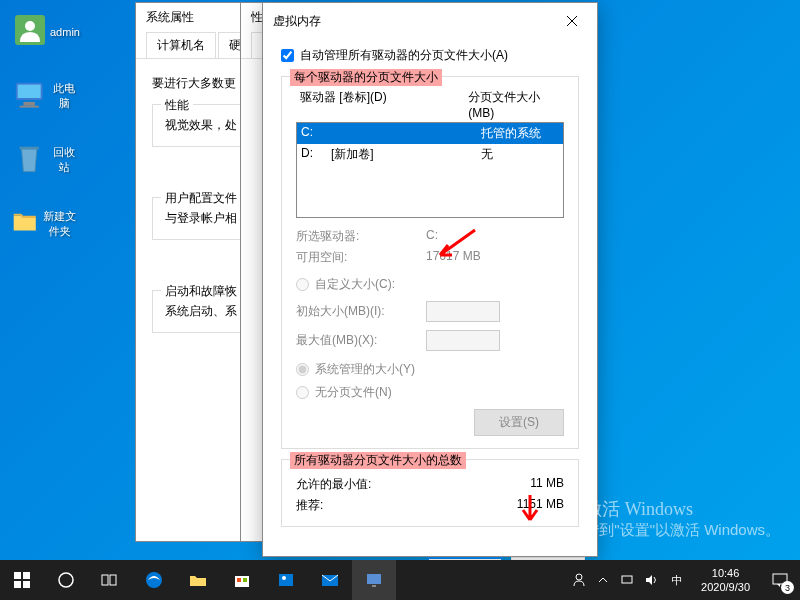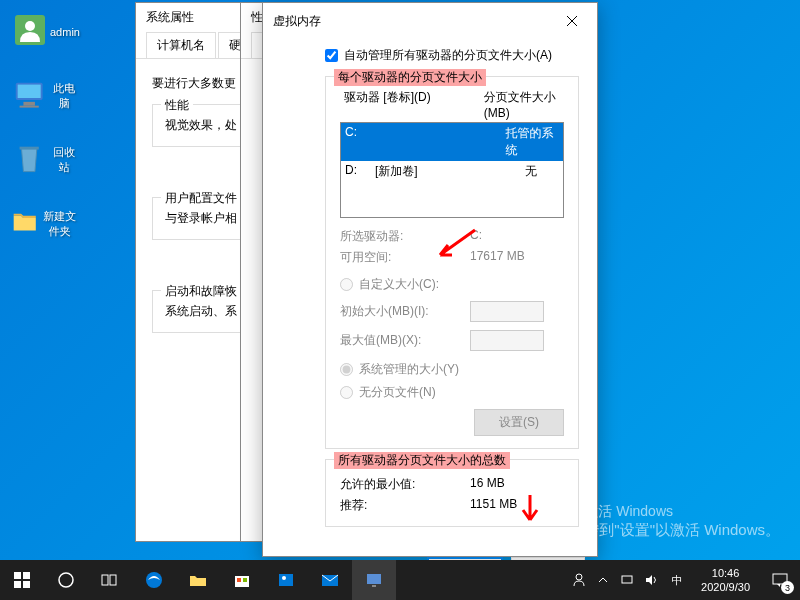--- a/index.html
+++ b/index.html
@@ -12,21 +12,21 @@
     .desktop-icon span { color: white; font-size: 11px; text-align: center; text-shadow: 1px 1px 2px rgba(0,0,0,0.5); }
     
     
     .window-back1 { position: absolute; top: 2px; left: 135px; width: 300px; height: 540px; background: white; border: 1px solid #888; }
     .window-back2 { position: absolute; top: 2px; left: 240px; width: 200px; height: 540px; background: white; border: 1px solid #888; }
     
     
     .dialog { position: absolute; top: 2px; left: 262px; width: 336px; height: 555px; background: white; border: 1px solid #888; box-shadow: 0 5px 20px rgba(0,0,0,0.3); display: flex; flex-direction: column; }
     .dialog-title { display: flex; justify-content: space-between; align-items: center; padding: 6px 10px; font-size: 12px; }
     .dialog-title .close { width: 30px; height: 24px; display: flex; align-items: center; justify-content: center; cursor: pointer; }
-    .dialog-body { padding: 8px 18px; font-size: 12px; color: #000; flex: 1; margin-left: 44px; }
+    .dialog-body { padding: 8px 18px; font-size: 12px; color: #000; flex: 1; }
     
     .checkbox-row { display: flex; align-items: center; margin-bottom: 12px; }
     .checkbox-row input { margin-right: 6px; }
     
     .group { border: 1px solid #ddd; padding: 12px 14px; margin-bottom: 10px; position: relative; }
     .group-title { position: absolute; top: -8px; left: 8px; background: #fca5a5; padding: 0 4px; font-size: 12px; }
     
     .drive-header { display: flex; font-size: 12px; margin-bottom: 2px; padding: 0 4px; }
     .drive-header .col1 { width: 180px; }
     .drive-list { border: 1px solid #888; height: 96px; font-size: 12px; }
@@ -43,32 +43,32 @@
     
     .input-row { display: flex; align-items: center; margin-top: 8px; color: #888; }
     .input-row .label { width: 130px; }
     .input-row input { width: 74px; border: 1px solid #ccc; padding: 2px; background: #f5f5f5; }
     
     .set-btn-row { display: flex; justify-content: flex-end; margin-top: 8px; }
     .btn { padding: 4px 24px; border: 1px solid #ccc; background: #e1e1e1; font-size: 12px; cursor: pointer; }
     .btn.disabled { color: #888; }
     .btn.default { border: 2px solid #0078d7; }
     
-    .summary-row { display: flex; margin-top: 4px; }
+    .summary-row { display: flex; margin-top: 4px; justify-content: space-between; }
     .summary-row .label { width: 130px; }
     
     .dialog-footer { display: flex; justify-content: flex-end; gap: 8px; padding: 12px; }
     
     
     .arrow1 { position: absolute; top: 225px; left: 430px; width: 50px; height: 40px; pointer-events: none; }
     .arrow2 { position: absolute; top: 490px; left: 515px; width: 50px; height: 40px; pointer-events: none; }
     
     
     .watermark { position: absolute; bottom: 60px; right: 20px; color: rgba(255,255,255,0.6); font-size: 15px; text-align: left; }
-    .watermark .line1 { font-size: 14px; }
+    .watermark .line1 { font-size: 18px; font-family: Liberation Serif, serif; }
     
     
     .taskbar { position: absolute; bottom: 0; left: 0; right: 0; height: 40px; background: #1f1f1f; display: flex; align-items: center; }
     .taskbar-left { display: flex; align-items: center; }
     .taskbar-icon { width: 44px; height: 40px; display: flex; align-items: center; justify-content: center; cursor: pointer; }
     .taskbar-icon svg { width: 20px; height: 20px; }
     .taskbar-right { margin-left: auto; display: flex; align-items: center; color: white; font-size: 11px; }
     .tray-icon { width: 24px; height: 40px; display: flex; align-items: center; justify-content: center; }
     .clock { padding: 0 10px; text-align: center; line-height: 1.3; }
     .notif { width: 40px; height: 40px; display: flex; align-items: center; justify-content: center; position: relative; }
@@ -225,21 +225,21 @@
       </div>
       <div class="set-btn-row">
         <button class="btn disabled">设置(S)</button>
       </div>
     </div>
 
     <div class="group">
       <div class="group-title">所有驱动器分页文件大小的总数</div>
       <div class="summary-row">
         <div class="label">允许的最小值:</div>
-        <div>16 MB</div>
+        <div>11 MB</div>
       </div>
       <div class="summary-row">
         <div class="label">推荐:</div>
         <div>1151 MB</div>
       </div>
     </div>
   </div>
   <div class="dialog-footer">
     <button class="btn default">确定</button>
     <button class="btn">取消</button>

